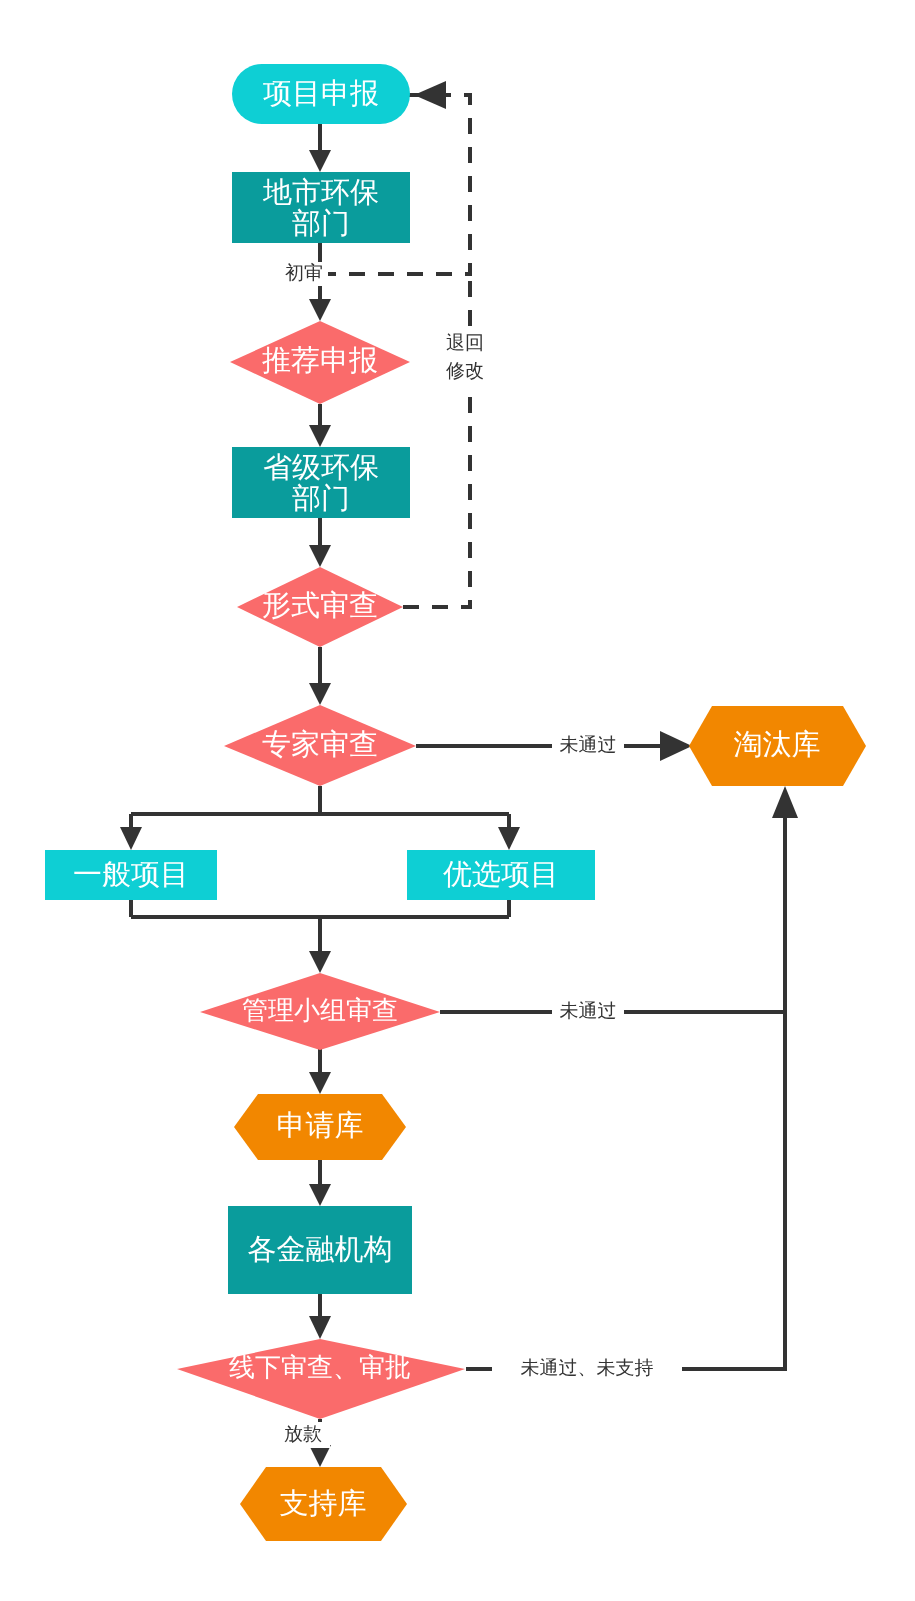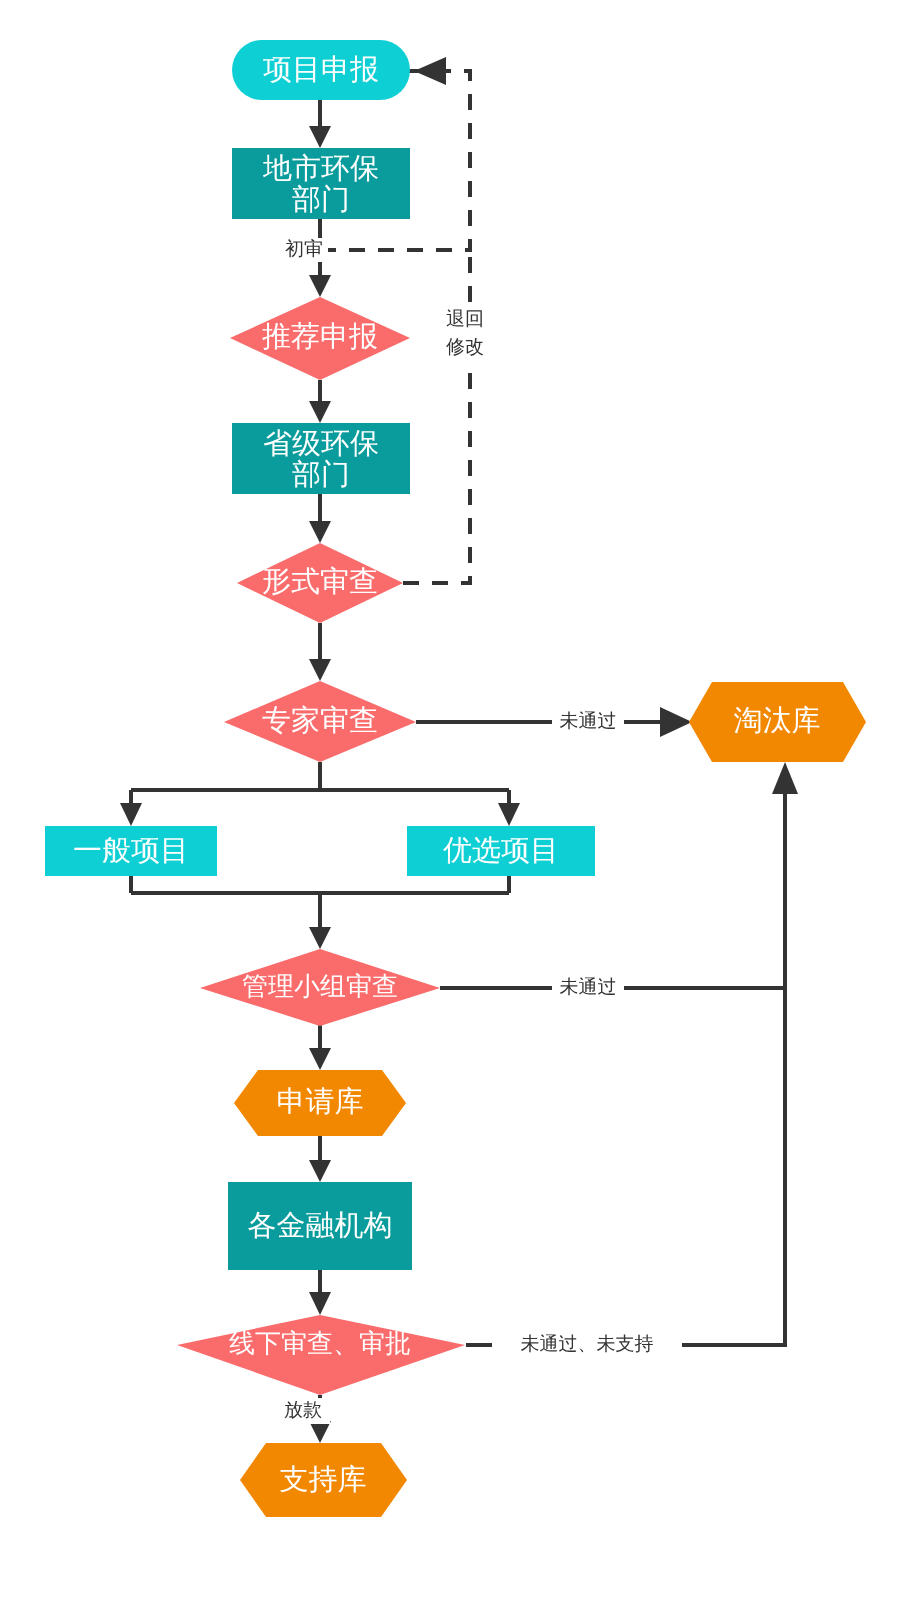--- a/index.html
+++ b/index.html
@@ -10,20 +10,21 @@
   body {
     width: 915px;
     height: 1601px;
     font-family: "Liberation Sans", "DejaVu Sans", sans-serif;
     overflow: hidden;
   }
   #flow-root {
     position: relative;
     width: 915px;
     height: 1251px;
+    margin-top: 24px;
   }
   svg#flow-svg {
     display: block;
     width: 915px;
     height: 1601px;
   }
   .node-label {
     fill: #ffffff;
     font-family: "Liberation Sans", "DejaVu Sans", sans-serif;
     font-size: 29px;

